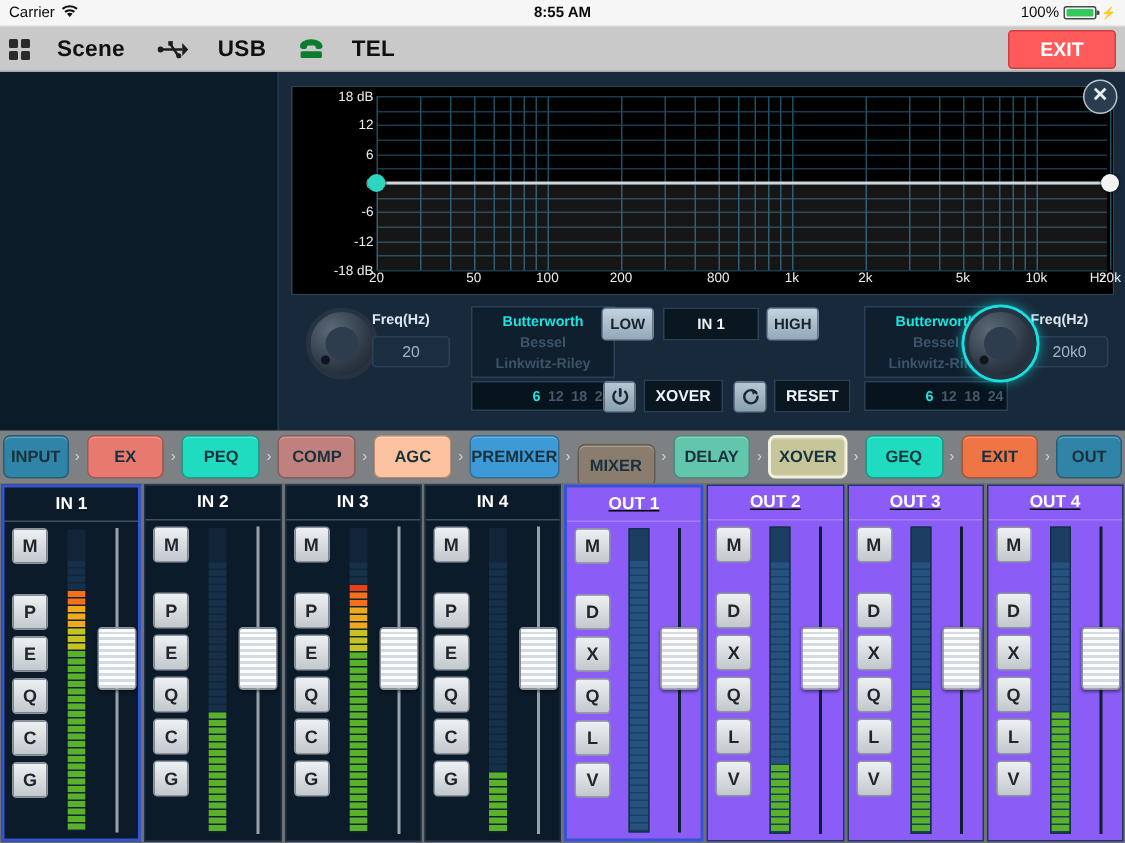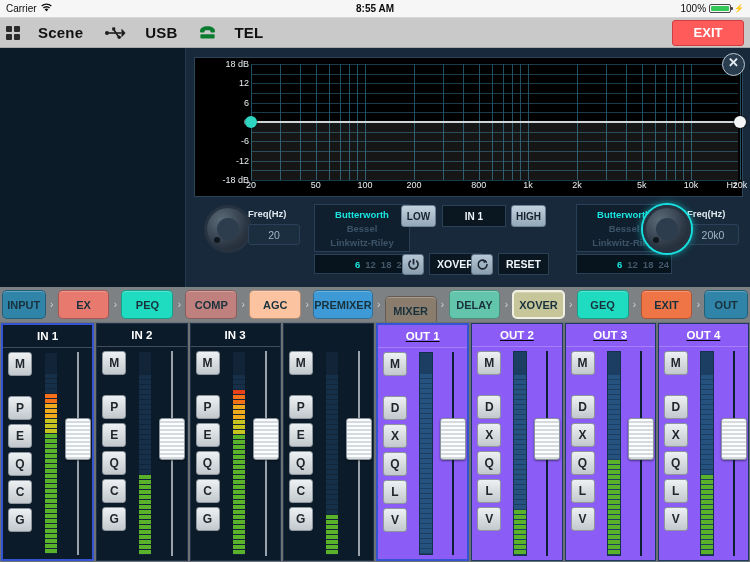--- a/index.html
+++ b/index.html
@@ -327,21 +327,21 @@
 
       <div class="actbtn" style="left:216px;top:205px">
         <span class="pwr">
           <svg width="13" height="13" viewBox="0 0 13 13">
               <path d="M6.5 1.6v4.2" stroke="#1c2731" stroke-width="1.8" stroke-linecap="round" fill="none"></path>
               <path d="M3.3 3.1a4.6 4.6 0 1 0 6.4 0" stroke="#1c2731" stroke-width="1.6" fill="none" stroke-linecap="round"></path>
             </svg>
         </span>
         <span class="txt">XOVER</span>
       </div>
-      <div class="actbtn" style="left:285px;top:205px">
+      <div class="actbtn" style="left:303px;top:205px">
         <span class="pwr">
           <svg width="13" height="13" viewBox="0 0 13 13">
               <path d="M10.3 4.1A4.4 4.4 0 1 0 11 6.5" stroke="#1c2731" stroke-width="1.6" fill="none" stroke-linecap="round"></path>
               <path d="M6.6 1.2 10.6 3 8 5.2z" fill="#1c2731"></path>
             </svg>
         </span>
         <span class="txt">RESET</span>
       </div>
 
       <div class="filtbox" id="filt-high" style="left:390px;top:156px">
@@ -550,20 +550,21 @@
             <i style="background: rgb(23, 48, 74);"></i>
             <i style="background: rgb(23, 48, 74);"></i>
           </div>
           <div class="faderwrap" style="left: 62px;">
             <div class="track"></div>
             <div class="cap" style="top: calc(43% - 21px);"></div>
           </div>
         </div>
       </div>
       <div class="strip inch">
+        <div class="striphead">IN 4</div>
         <div class="stripbody">
           <div class="btncol">
             <div class="cbtn">M</div>
             <div class="cbtn gap">P</div>
             <div class="cbtn">E</div>
             <div class="cbtn">Q</div>
             <div class="cbtn">C</div>
             <div class="cbtn">G</div>
           </div>
           <div class="meter" style="left: 41px;">

